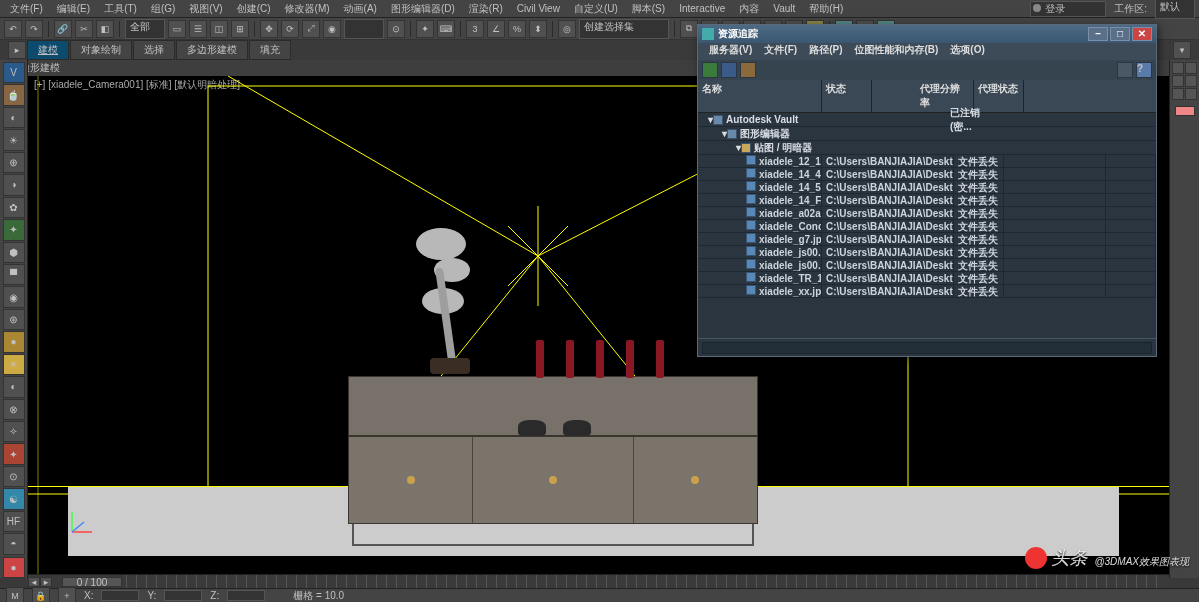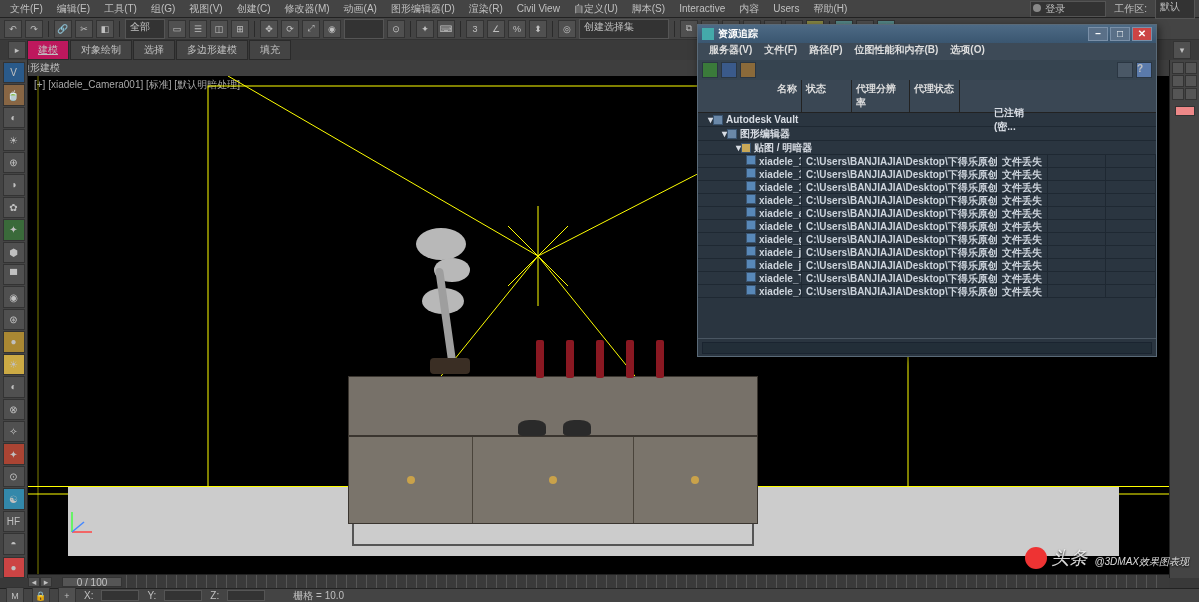--- a/index.html
+++ b/index.html
@@ -14,21 +14,21 @@
 
 
 .toolbar { height: 22px; background: #444; display: flex; align-items: center; padding: 0 4px; gap: 3px; border-bottom: 1px solid #333; }
 .tbtn { width: 18px; height: 18px; background: #505050; border: 1px solid #333; display: inline-flex; align-items: center; justify-content: center; font-size: 9px; }
 .tsep { width: 1px; height: 16px; background: #2a2a2a; margin: 0 2px; }
 .dropdown { background: #333; border: 1px solid #555; padding: 0 14px 0 4px; height: 20px; line-height: 14px; }
 
 
 .ribbon-tabs { height: 20px; background: #3a3a3a; display: flex; align-items: center; padding: 0 8px; gap: 1px; }
 .ribbon-tab { padding: 2px 10px; background: #444; border: 1px solid #2a2a2a; }
-.ribbon-tab.active { background: #be185d; text-decoration: underline; }
+.ribbon-tab.active { background: #0c4a6e; text-decoration: underline; }
 .ribbon-sub { height: 16px; background: #3e3e3e; padding: 0 10px; display: flex; align-items: center; }
 
 
 .left-toolbar { position: absolute; left: 0; top: 60px; width: 28px; bottom: 24px; background: #444; border-right: 1px solid #222; display: flex; flex-direction: column; align-items: center; padding-top: 2px; gap: 1px; }
 .lbtn { width: 22px; height: 22px; background: #505050; border: 1px solid #333; display: flex; align-items: center; justify-content: center; }
 
 
 .right-panel { position: absolute; right: 0; top: 60px; width: 30px; bottom: 24px; background: #444; border-left: 1px solid #222; }
 .right-panel .tab-icons { display: flex; flex-wrap: wrap; padding: 2px; gap: 1px; }
 .rbtn { width: 12px; height: 12px; background: #555; border: 1px solid #333; }
@@ -59,21 +59,21 @@
 .wbtn { width: 20px; height: 14px; background: #5a7088; border: 1px solid #7a90a8; text-align: center; line-height: 12px; }
 .wbtn.close { background: #c44; }
 .dialog-menu { height: 17px; background: #3d4a57; display: flex; padding: 0 6px; gap: 2px; color: #ddd; }
 .dialog-menu span { padding: 0 5px; }
 .dialog-toolbar { height: 20px; background: #364450; display: flex; align-items: center; padding: 0 4px; gap: 3px; }
 .dialog-toolbar .spacer { flex: 1; }
 .dbtn { width: 16px; height: 16px; background: #4a5866; border: 1px solid #2a3642; }
 .dialog-table { background: #2a3540; }
 .thead { display: flex; background: #3a4754; border-bottom: 1px solid #222; }
 .th { padding: 2px 4px; border-right: 1px solid #222; color: #ddd; }
-.c1 { width: 104px; text-align: right; } .c2 { flex: 1; } .c3 { width: 50px; } .c4 { width: 58px; } .c5 { width: 50px; }
+.c1 { width: 124px; } .c2 { flex: 1; } .c3 { width: 50px; } .c4 { width: 58px; margin-left: 44px; } .c5 { width: 50px; }
 .tree-row { display: flex; align-items: center; padding: 1px 4px; border-bottom: 1px solid #1e2832; color: #d8dde4; height: 14px; }
 .tree-row .indent { display: inline-block; }
 .tree-icon { width: 10px; height: 10px; display: inline-block; margin-right: 3px; background: #6a88a8; border: 1px solid #3a5470; }
 .tree-icon.folder { background: #c8a858; }
 .tree-icon.img { background: #5888b8; }
 .file-row { display: flex; border-bottom: 1px solid #1e2832; height: 13px; }
 .file-row > div { padding: 0 4px; border-right: 1px solid #1e2832; overflow: hidden; white-space: nowrap; color: #cdd4dc; line-height: 13px; }
 .dialog-footer { height: 18px; background: #2a3540; border-top: 1px solid #4a5662; display:flex; align-items:center; }
 .dialog-footer .inset { flex:1; margin:2px 4px; height:12px; border:1px solid #1a2430; background:#222e38; }
 
@@ -101,21 +101,21 @@
   <span>创建(C)</span>
   <span>修改器(M)</span>
   <span>动画(A)</span>
   <span>图形编辑器(D)</span>
   <span>渲染(R)</span>
   <span>Civil View</span>
   <span>自定义(U)</span>
   <span>脚本(S)</span>
   <span>Interactive</span>
   <span>内容</span>
-  <span>Users</span>
+  <span>Vault</span>
   <span>帮助(H)</span>
   <div class="right">
     <div class="login-box">登录</div>
     <span>工作区:</span>
     <div class="dropdown">默认</div>
   </div>
 </div>
 
 <div class="toolbar">
   <div class="tbtn">↶</div>

